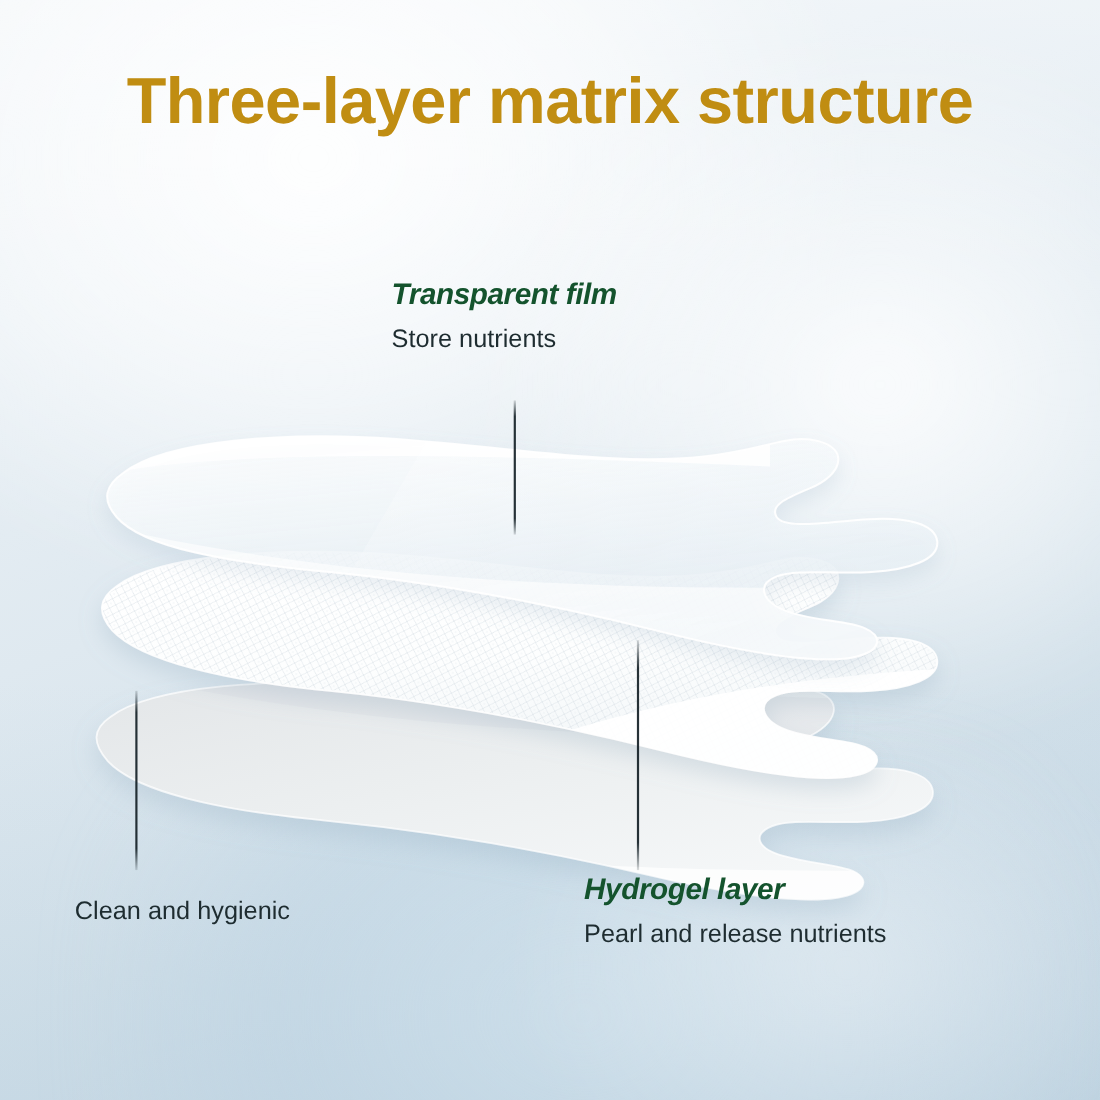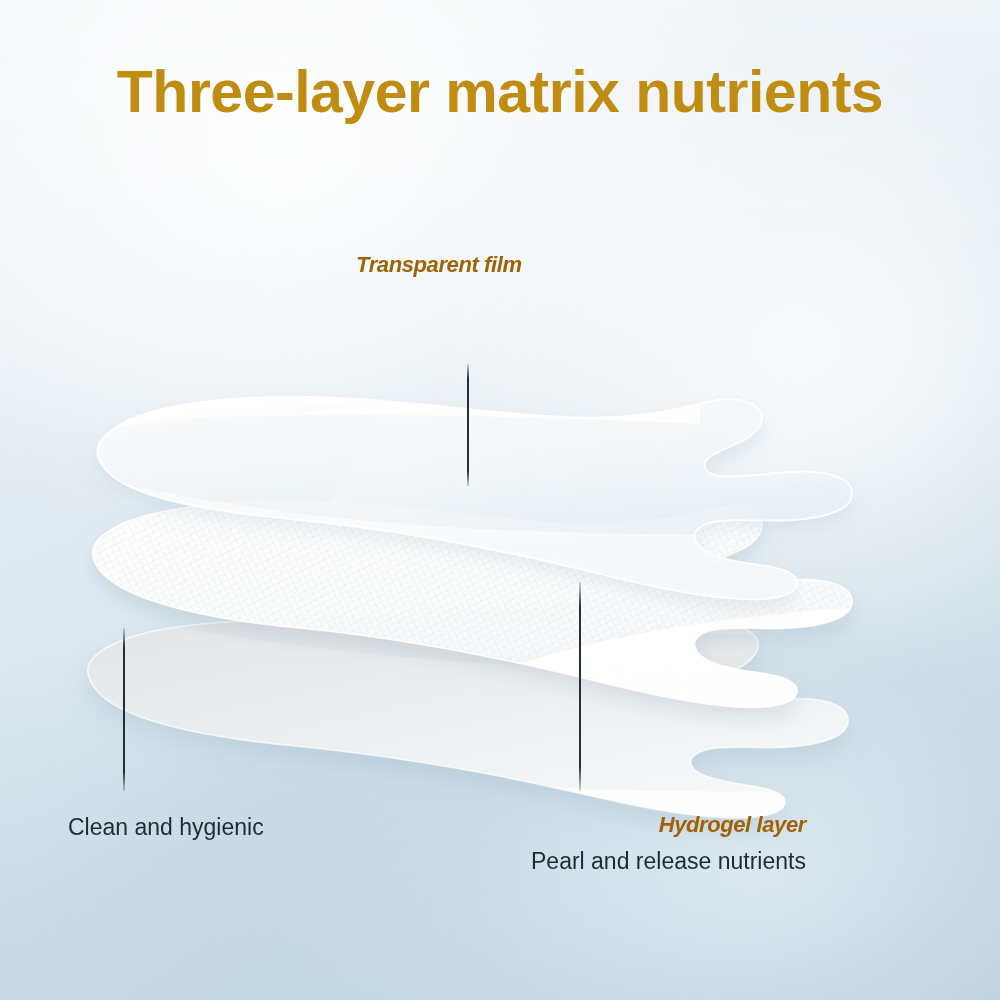--- a/index.html
+++ b/index.html
@@ -102,39 +102,38 @@
     pointer-events: none;
   }
 
   
   .callout {
     position: absolute;
   }
   .callout .hd {
     font-weight: 700;
     font-style: italic;
-    font-size: 22px;
-    color: #a16207;
+    font-size: 27px;
+    color: #14532d;
     letter-spacing: -0.4px;
     white-space: nowrap;
     line-height: 1.1;
-    text-align: right;
   }
   .callout .sb {
     margin-top: 12px;
     font-size: 23px;
     font-weight: 400;
     color: #1e2c30;
     white-space: nowrap;
     line-height: 1.1;
   }
 
   #callout-transparent { left: 356px; top: 253px; }
   #callout-pearl       { left: 68px;  top: 803px; }
-  #callout-hydrogel    { left: 531px; top: 813px; }
+  #callout-hydrogel    { left: 531px; top: 794px; }
 
   .leader {
     position: absolute;
     width: 2px;
     background: linear-gradient(to bottom,
         rgba(20,32,38,0.15) 0%,
         rgba(20,32,38,0.92) 12%,
         rgba(20,32,38,0.92) 88%,
         rgba(20,32,38,0.15) 100%);
   }
@@ -147,21 +146,21 @@
 
 <div id="stage">
 
   <div class="bg-base"></div>
   <div class="bg-haze-a"></div>
   <div class="bg-haze-b"></div>
   <div class="bg-haze-c"></div>
   <div class="bg-haze-d"></div>
   <div class="bg-vignette"></div>
 
-  <div class="title">Three-layer matrix nutrients</div>
+  <div class="title">Three-layer matrix structure</div>
 
   <svg id="art" viewBox="0 0 1000 1000" xmlns="http://www.w3.org/2000/svg">
     <defs>
 
       <linearGradient id="gTop" x1="0" y1="0" x2="0.35" y2="1">
         <stop offset="0%" stop-color="#ffffff" stop-opacity="0.88"></stop>
         <stop offset="40%" stop-color="#f6fafc" stop-opacity="0.80"></stop>
         <stop offset="100%" stop-color="#e6eef4" stop-opacity="0.72"></stop>
       </linearGradient>
       <linearGradient id="gTop2" x1="0.1" y1="0" x2="0.9" y2="1">
@@ -299,20 +298,21 @@
       <use href="#pathTop" fill="none" stroke="#ffffff" stroke-opacity="0.95" stroke-width="1.8"></use>
     </g>
   </svg>
 
   <div class="leader" id="leader-transparent"></div>
   <div class="leader" id="leader-pearl"></div>
   <div class="leader" id="leader-hydrogel"></div>
 
   <div class="callout" id="callout-transparent">
     <div class="hd">Transparent film</div>
+    <div class="sb">Store nutrients</div>
   </div>
 
   <div class="callout" id="callout-pearl">
     <div class="sb">Clean and hygienic</div>
   </div>
 
   <div class="callout" id="callout-hydrogel">
     <div class="hd">Hydrogel layer</div>
     <div class="sb">Pearl and release nutrients</div>
   </div>

